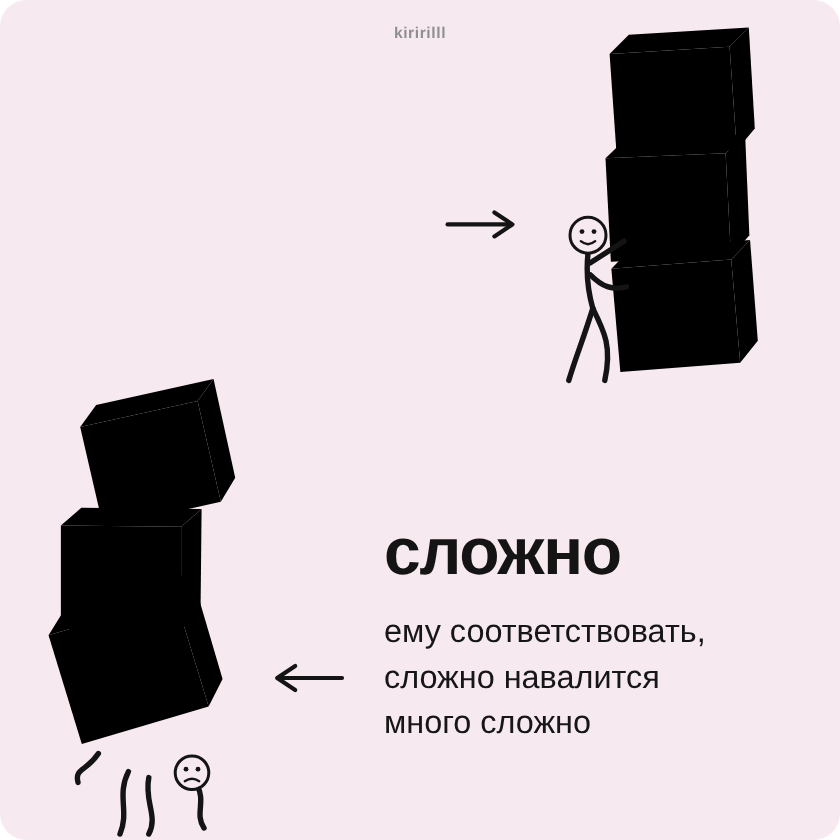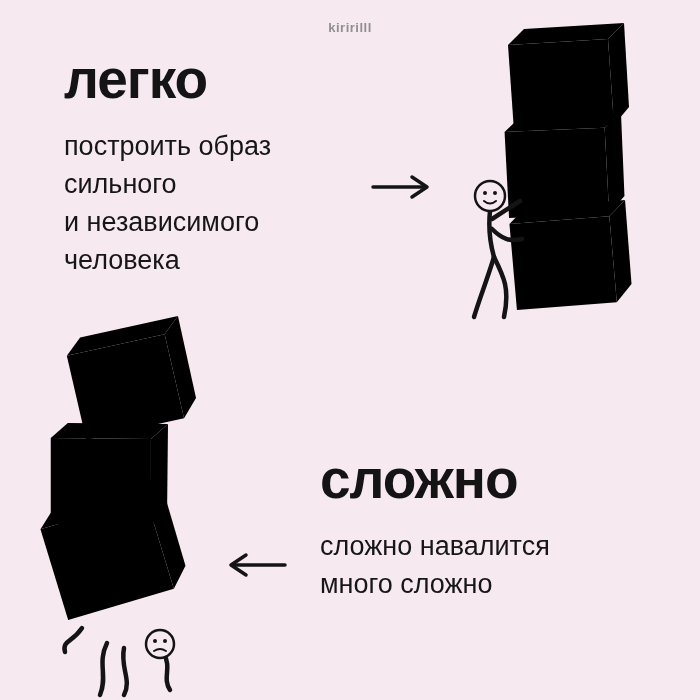--- a/index.html
+++ b/index.html
@@ -15,45 +15,36 @@
   .text-block{position:absolute;}
   .block-title{
     margin:0;font-size:55px;font-weight:800;letter-spacing:-1px;line-height:1;
     color:#141414;
   }
   .block-line{
     margin:0;font-size:27px;line-height:38px;color:#161616;
   }
   .block-lines{margin-top:20px;}
   .easy-block{left:64px;top:52px;width:330px;}
-  .hard-block{left:320px;top:452px;width:370px;}
+  .hard-block{left:320px;top:432px;width:370px;}
   .arrow-svg{position:absolute;}
   .arrow-svg path{stroke:#141414;stroke-width:3.5;fill:none;stroke-linecap:round;stroke-linejoin:round;}
   .illu{position:absolute;}
   .illu .limb{stroke:#141414;stroke-width:4.5;fill:none;stroke-linecap:round;}
   .illu .face-line{stroke:#141414;stroke-width:2;fill:none;stroke-linecap:round;}
   .illu .head{fill:#f7e9f0;stroke:#141414;stroke-width:2.5;}
   .illu .eye{fill:#141414;stroke:none;}
 </style>
 </head>
 <body>
 
-<div class="canvas" style="background: rgb(247, 233, 240); color: rgb(20, 20, 20);">
+<div class="canvas" style="background: rgb(247, 233, 240); color: rgb(20, 20, 20); border-radius: 22px;">
 
   <div class="watermark">kiririlll</div>
 
-  <div class="text-block easy-block">
-    <h1 class="block-title">легко</h1>
-    <div class="block-lines">
-      <p class="block-line">построить образ</p>
-      <p class="block-line">сильного</p>
-      <p class="block-line">и независимого</p>
-      <p class="block-line">человека</p>
-    </div>
-  </div>
 
   <svg class="arrow-svg" style="left:370px;top:172px;" width="62" height="30" viewBox="0 0 62 30">
     <path d="M3,15 H54"></path>
     <path d="M42,5 L57,15 L42,25"></path>
   </svg>
 
   <svg class="arrow-svg" style="left:226px;top:550px;" width="62" height="30" viewBox="0 0 62 30">
     <path d="M59,15 H8"></path>
     <path d="M20,5 L5,15 L20,25"></path>
   </svg>
@@ -113,18 +104,19 @@
       <circle class="head" cx="148" cy="346" r="14"></circle>
       <circle class="eye" cx="143" cy="343" r="2"></circle>
       <circle class="eye" cx="153" cy="343" r="2"></circle>
       <path class="face-line" d="M142,353 Q148,349 154,353"></path>
     </g>
   </svg>
 
   <div class="text-block hard-block">
     <h1 class="block-title">сложно</h1>
     <div class="block-lines">
+      <p class="block-line">ему соответствовать,</p>
       <p class="block-line">сложно навалится</p>
       <p class="block-line">много сложно</p>
     </div>
   </div>
 
 </div>
 
 </body></html>

